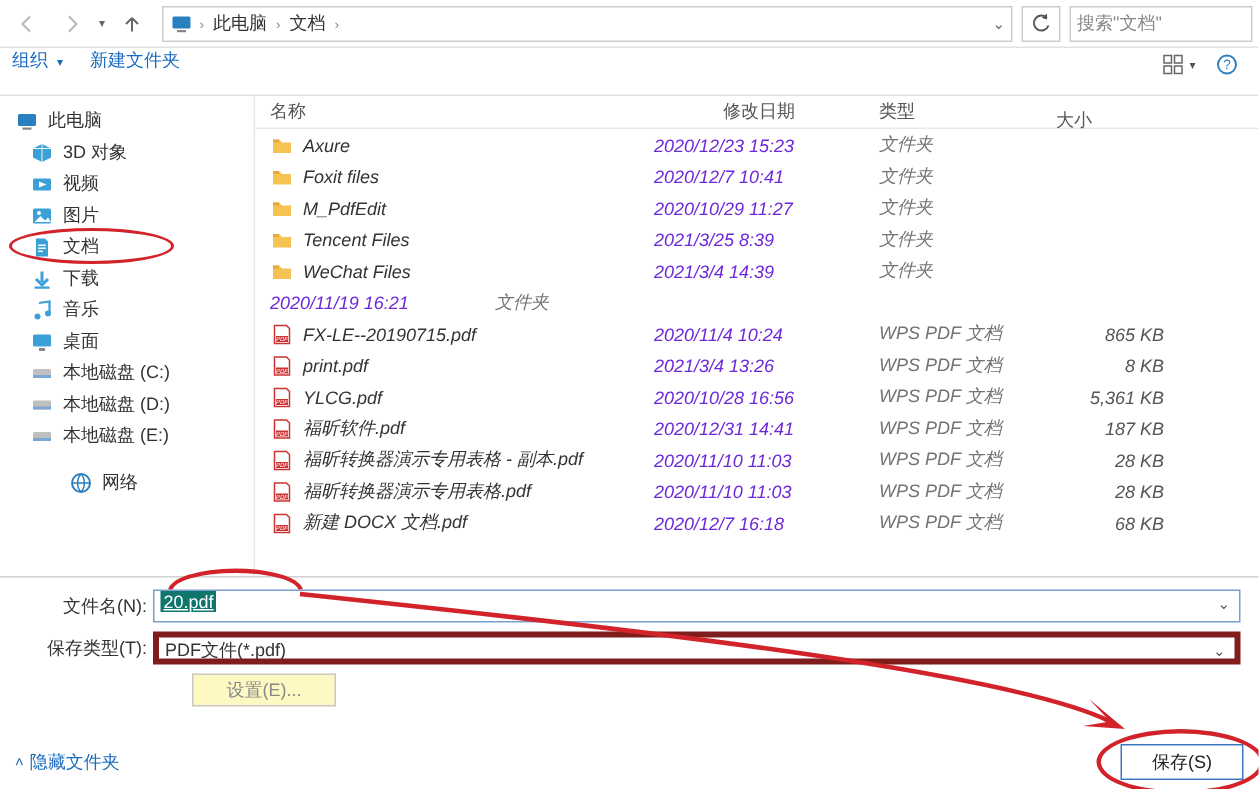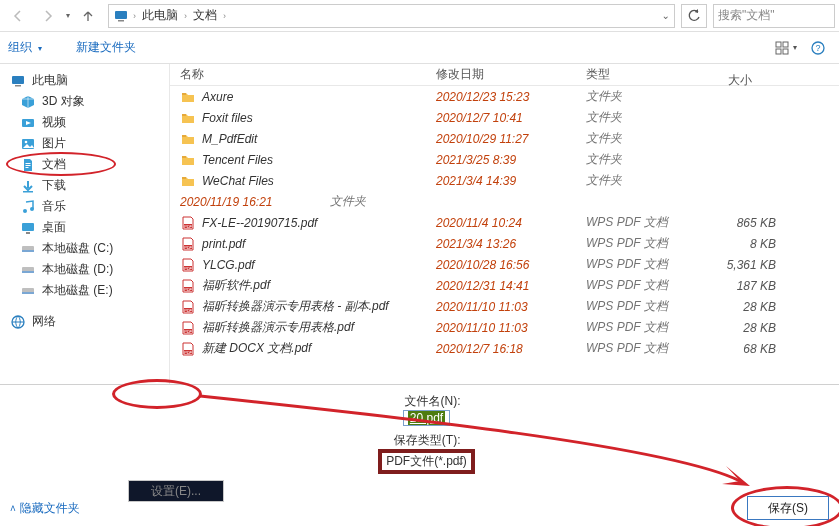--- a/index.html
+++ b/index.html
@@ -6,58 +6,58 @@
   body { font-family: "Microsoft YaHei", "Segoe UI", sans-serif; font-size: 12px; color: #333; background: #fff; width: 839px; height: 526px; overflow: hidden; position: relative; }
   .toolbar { display: flex; align-items: center; height: 32px; border-bottom: 1px solid #e0e0e0; padding: 0 4px; gap: 2px; }
   .nav-btn { width: 28px; height: 24px; display: flex; align-items: center; justify-content: center; color: #999; cursor: default; }
   .nav-btn.active { color: #555; }
   .dropdown-arrow { color: #666; font-size: 8px; margin: 0 2px; }
   .addrbar { flex: 1; height: 24px; border: 1px solid #ccc; display: flex; align-items: center; padding: 0 4px; margin: 0 4px; }
   .crumb { display: flex; align-items: center; gap: 2px; color: #333; }
   .crumb .sep { color: #888; font-size: 9px; margin: 0 4px; }
   .refresh-btn { width: 26px; height: 24px; border: 1px solid #ccc; display: flex; align-items: center; justify-content: center; margin-right: 4px; }
   .searchbox { width: 122px; height: 24px; border: 1px solid #ccc; display: flex; align-items: center; padding: 0 4px; color: #888; }
-  .row2 { display: flex; align-items: center; height: 32px; border-bottom: 1px solid #e0e0e0; padding: 0 8px; gap: 34px; }
+  .row2 { display: flex; align-items: flex-start; height: 32px; border-bottom: 1px solid #e0e0e0; padding: 0 8px; gap: 18px; }
   .link-blue { color: #1a6bbf; cursor: pointer; }
   .link-blue .small-arrow { font-size: 8px; margin-left: 6px; }
   .row2-right { margin-left: auto; display: flex; gap: 6px; }
   .icon-btn { width: 26px; height: 22px; border: 1px solid transparent; display: flex; align-items: center; justify-content: center; color: #555; }
   .main { display: flex; height: 320px; }
   .sidebar { width: 170px; border-right: 1px solid #e8e8e8; padding: 4px 0; overflow: hidden; }
   .side-item { display: flex; align-items: center; height: 21px; padding-left: 20px; gap: 6px; cursor: pointer; }
   .side-item.group { padding-left: 10px; margin-top: 2px; }
-  .side-item.group.net { margin-top: 10px; }
+  .side-item.group.net { margin-top: 10px; margin-left: 36px; }
   .side-item.selected { position: relative; }
   .side-item.selected .oval { position: absolute; left: 6px; top: -2px; width: 110px; height: 24px; border: 2px solid #d2232a; border-radius: 50%; pointer-events: none; }
   .sb-icon { width: 16px; height: 16px; display: inline-flex; align-items: center; justify-content: center; font-size: 12px; }
   .filelist { flex: 1; overflow: hidden; position: relative; }
   .fl-header { display: flex; height: 22px; align-items: center; border-bottom: 1px solid #e8e8e8; color: #555; }
   .colh { padding-left: 10px; }
   .col-name { width: 256px; }
-  .col-date { width: 150px; }
+  .col-date { width: 150px; text-align: center; }
   .col-type { width: 118px; }
-  .col-size { width: 100px; text-align: center; padding-right: 18px; margin-top: 12px; }
+  .col-size { width: 100px; text-align: left; padding-right: 18px; margin-top: 12px; }
   .fl-rows { }
   .fl-row { display: flex; height: 21px; align-items: center; }
   .cell { padding-left: 10px; overflow: hidden; white-space: nowrap; text-overflow: ellipsis; font-style: italic; }
   .c-name { width: 256px; display: flex; align-items: center; gap: 6px; }
-  .c-date { width: 150px; color: #c2410c; }
+  .c-date { width: 150px; color: #6d28d9; }
   .c-type { width: 118px; color: #737373; }
   .c-size { width: 100px; text-align: right; padding-right: 18px; color: #555; }
   .file-icon { width: 16px; height: 16px; display: inline-flex; align-items: center; justify-content: center; }
   .bottom { border-top: 1px solid #d0d0d0; padding: 8px 12px 8px 26px; }
-  .field-row { display: flex; align-items: center; margin-bottom: 6px; flex-direction: column; }
+  .field-row { display: flex; align-items: center; margin-bottom: 6px; }
   .field-label { width: 76px; text-align: right; padding-right: 4px; color: #333; }
   .field-input { flex: 1; height: 22px; border: 1px solid #7a9fcc; padding: 0 4px; background: #fff; position: relative; }
   .field-input.sel { border: 4px solid #7f1d1d; }
-  .filename-val { background: #4d7c0f; color: #fff; padding: 0 2px; display: inline-block; text-decoration: underline; }
+  .filename-val { background: #0f766e; color: #fff; padding: 0 2px; display: inline-block; text-decoration: underline; }
   .filename-oval { position: absolute; left: 112px; top: -6px; width: 90px; height: 30px; border: 3px solid #d2232a; border-radius: 50%; pointer-events: none; }
   .drop-arrow { position: absolute; right: 6px; top: 3px; color: #555; font-size: 10px; }
   .settings-row { display: flex; margin-top: 4px; }
-  .settings-btn { margin-left: 102px; width: 96px; height: 22px; background: #0f172a; border: 1px solid #c8c8c8; color: #888; display: flex; align-items: center; justify-content: center; }
+  .settings-btn { margin-left: 102px; width: 96px; height: 22px; background: #fef9c3; border: 1px solid #c8c8c8; color: #888; display: flex; align-items: center; justify-content: center; }
   .footer { position: absolute; bottom: 6px; left: 0; right: 0; display: flex; align-items: center; padding: 0 10px; }
   .hide-link { display: flex; align-items: center; gap: 4px; color: #1a6bbf; cursor: pointer; }
   .save-btn-wrap { margin-left: auto; position: relative; }
   .save-btn { width: 82px; height: 24px; border: 1px solid #3a78c0; background: #fff; color: #222; display: flex; align-items: center; justify-content: center; cursor: pointer; }
   .save-oval { position: absolute; left: -16px; top: -10px; width: 112px; height: 44px; border: 3px solid #d2232a; border-radius: 50%; pointer-events: none; }
   .big-arrow { position: absolute; pointer-events: none; }
   .header-pc-icon { display: inline-flex; }
   svg { display: block; }
 </style>
 </head>

